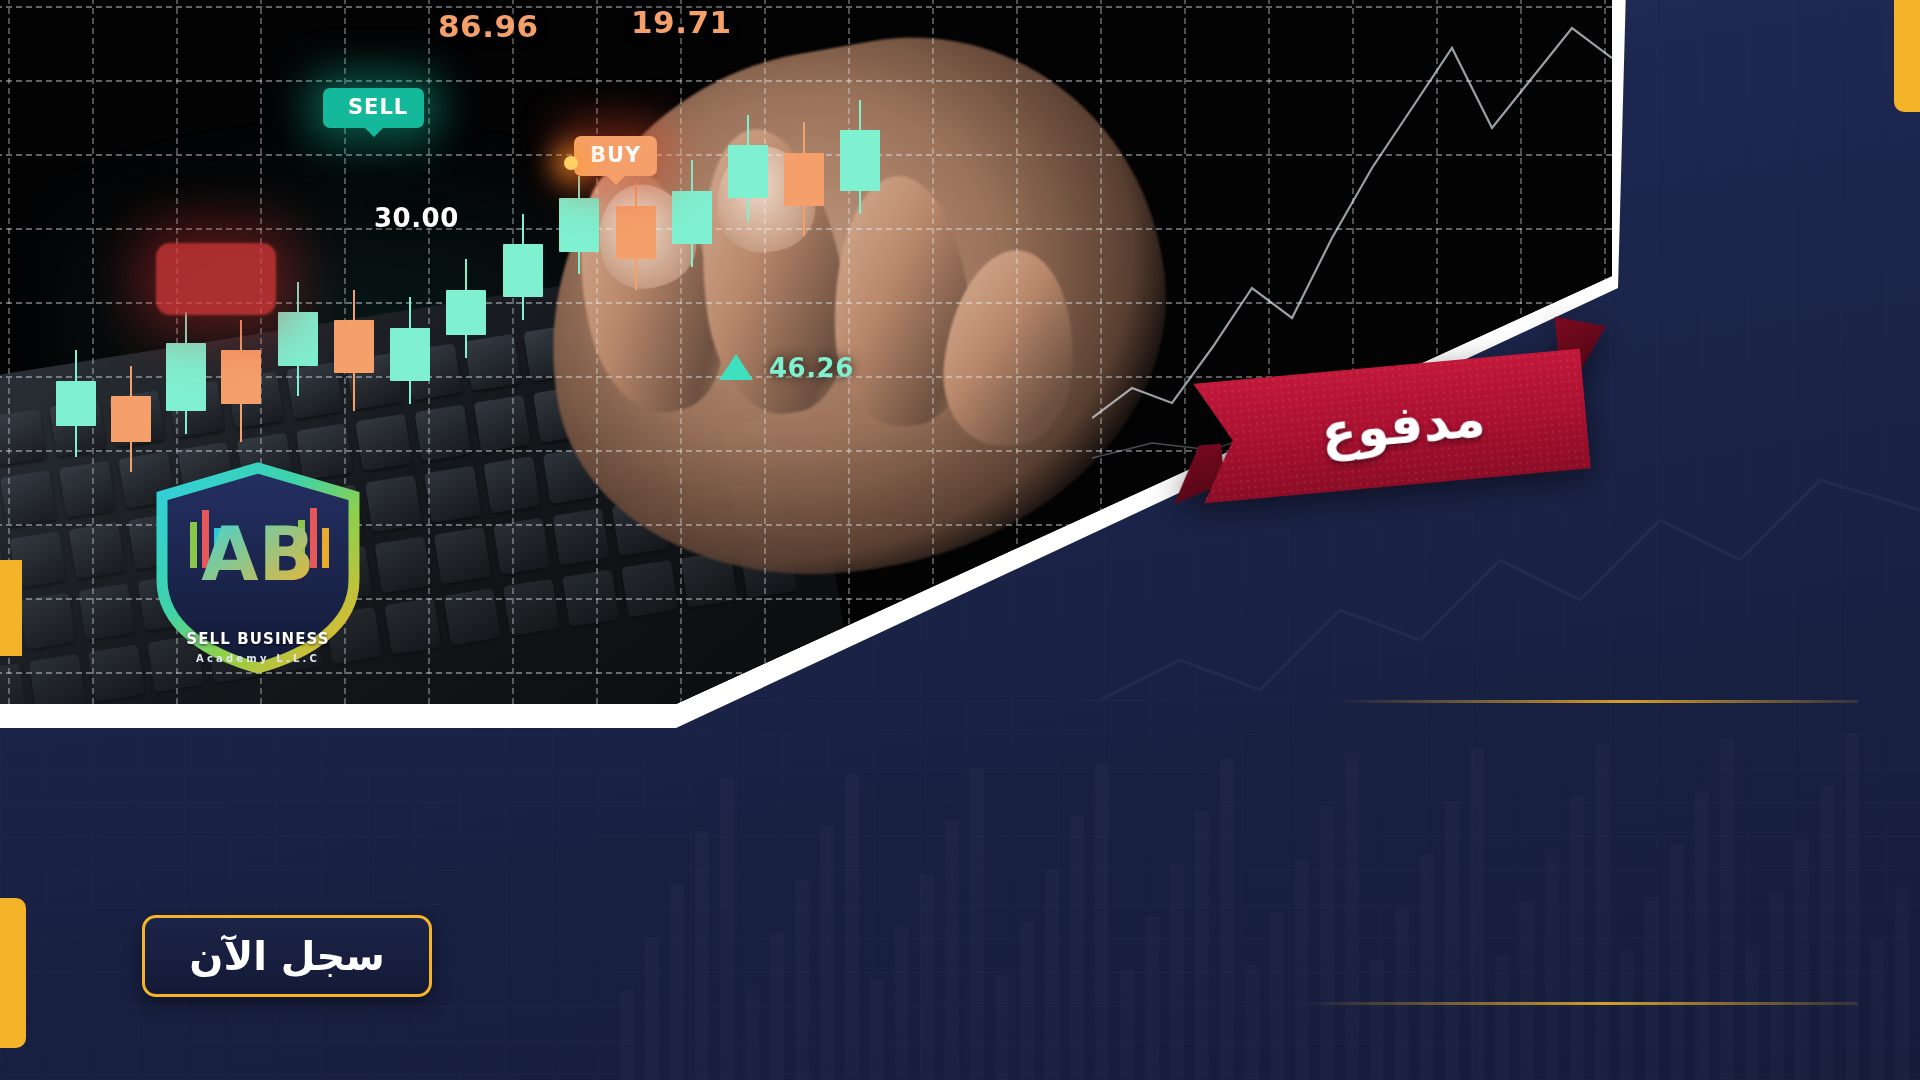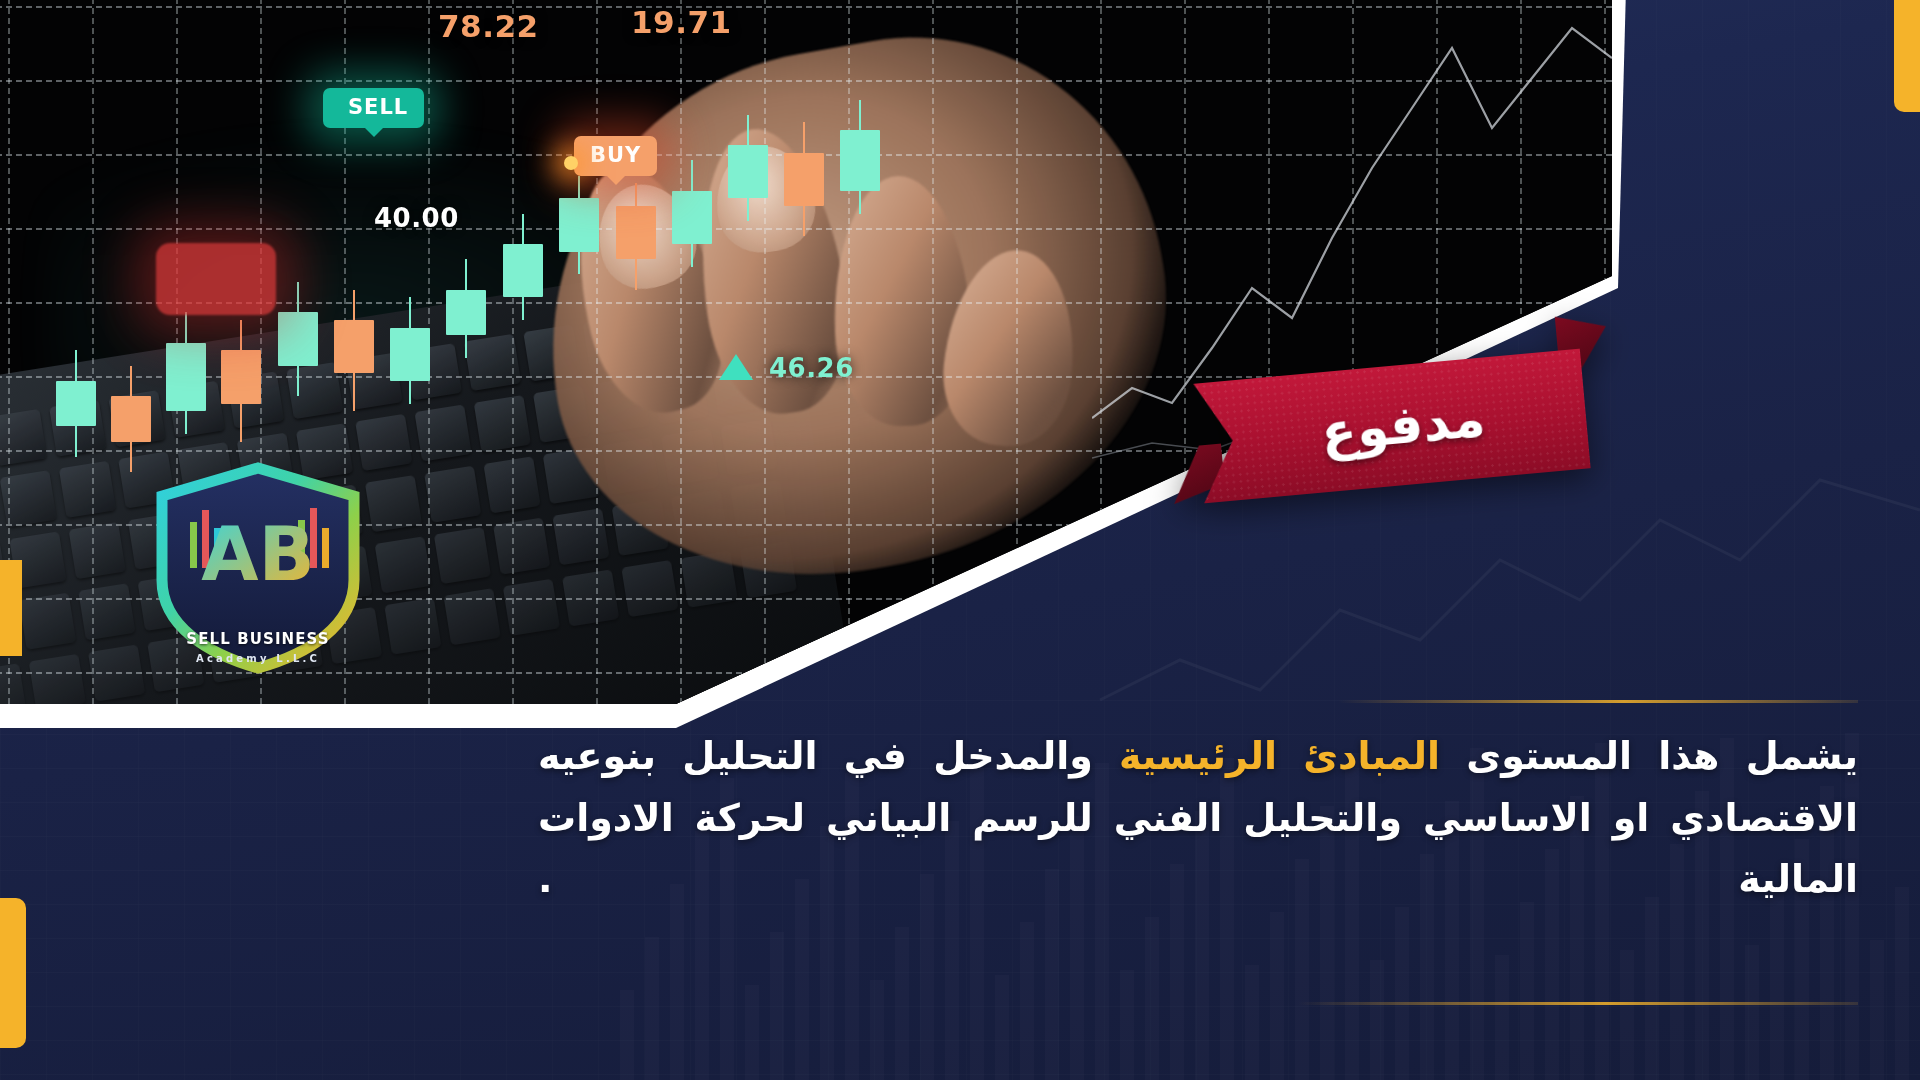--- a/index.html
+++ b/index.html
@@ -493,23 +493,23 @@
             <line x1="176" y1="455" x2="176" y2="520"></line>
               <line x1="190" y1="470" x2="190" y2="512"></line>
             <line x1="204" y1="444" x2="204" y2="518"></line>
               <line x1="218" y1="462" x2="218" y2="524"></line>
             <line x1="232" y1="475" x2="232" y2="516"></line>
               <line x1="246" y1="486" x2="246" y2="528"></line>
             <line x1="260" y1="494" x2="260" y2="534"></line>
           </g>
         </svg>
 
-        <div class="lbl" style="left:452px;top:20px;font-size:31px;color:#f5a06a;">78.22</div>
+        <div class="lbl" style="left:452px;top:20px;font-size:31px;color:#f5a06a;">86.96</div>
         <div class="lbl" style="left:645px;top:16px;font-size:31px;color:#f5a06a;">19.71</div>
-        <div class="lbl" style="left:388px;top:215px;font-size:26px;color:#ffffff;">40.00</div>
+        <div class="lbl" style="left:388px;top:215px;font-size:26px;color:#ffffff;">30.00</div>
         <div class="lbl" style="left:783px;top:365px;font-size:26px;color:#7ff0d0;">46.26</div>
         <div style="position:absolute;left:733px;top:366px;width:0;height:0;
                     border-left:17px solid transparent;border-right:17px solid transparent;
                     border-bottom:26px solid #3fe0bf;"></div>
 
         <div class="tag sell" style="left:337px;top:100px;">SELL</div>
         <div class="tag buy" style="left:588px;top:120px;">BUY</div>
 
         <div style="position:absolute;left:578px;top:168px;width:14px;height:14px;border-radius:50%;
                     background:#ffd166;box-shadow:0 0 26px 10px rgba(255,150,40,.75);"></div>
@@ -555,21 +555,19 @@
       </g>
       <text x="110" y="118" text-anchor="middle" font-family="DejaVu Sans, Liberation Sans, sans-serif" font-size="74" font-weight="bold" fill="url(#monoGrad)">AB</text>
     </svg>
     <div class="brand">SELL BUSINESS</div>
     <div class="sub">Academy L.L.C</div>
   </div>
 
   <div class="rule top"></div>
   <div class="rule bot"></div>
 
-  <p class="copy">
-    <span>يشمل هذا المستوى </span><span class="hl">المبادئ الرئيسية</span><span> والمدخل في التحليل بنوعيه الاقتصادي او الاساسي والتحليل الفني للرسم البياني لحركة الادوات المالية .</span>
-  </p>
-
+
+  <div class="cta">سجل الآن</div>
 
   <div class="acc tr"></div>
   <div class="acc bl"></div>
   <div class="acc lm"></div>
 </div>
 
 </body></html>

